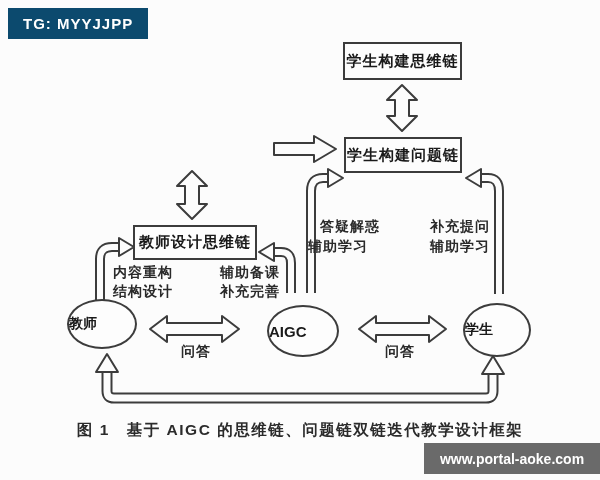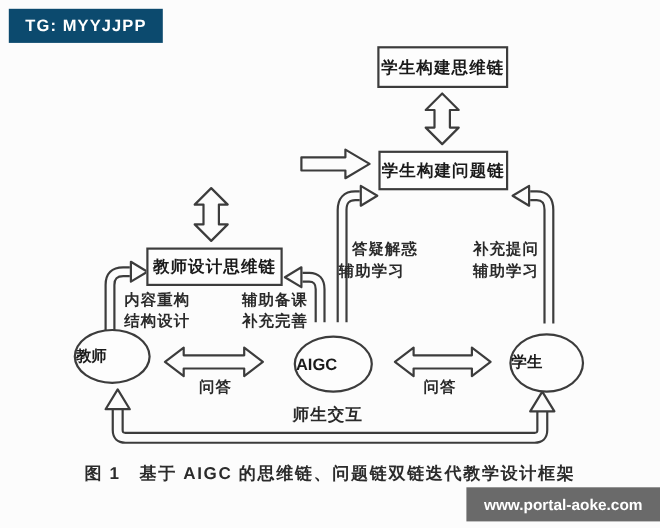--- a/index.html
+++ b/index.html
@@ -103,21 +103,20 @@
   <div class="abs edge-label" style="left:113px;top:263px;">内容重构</div>
   <div class="abs edge-label" style="left:113px;top:282px;">结构设计</div>
   <div class="abs edge-label" style="left:220px;top:263px;">辅助备课</div>
   <div class="abs edge-label" style="left:220px;top:282px;">补充完善</div>
   <div class="abs edge-label" style="left:320px;top:217px;">答疑解惑</div>
   <div class="abs edge-label" style="left:308px;top:237px;text-align:right;">辅助学习</div>
   <div class="abs edge-label" style="left:430px;top:217px;">补充提问</div>
   <div class="abs edge-label" style="left:430px;top:237px;">辅助学习</div>
   <div class="abs edge-label" style="left:181px;top:342px;">问答</div>
   <div class="abs edge-label" style="left:385px;top:342px;">问答</div>
-  <div class="abs edge-label" style="left:266px;top:368px;font-size:15px;">师生交互</div>
 
   <div class="abs badge">
     <span>TG: MYYJJPP</span>
   </div>
   <div class="abs caption">图 1　基于 AIGC 的思维链、问题链双链迭代教学设计框架</div>
   <div class="abs url-bar">
     <span>www.portal-aoke.com</span>
   </div>
 
 </div>

